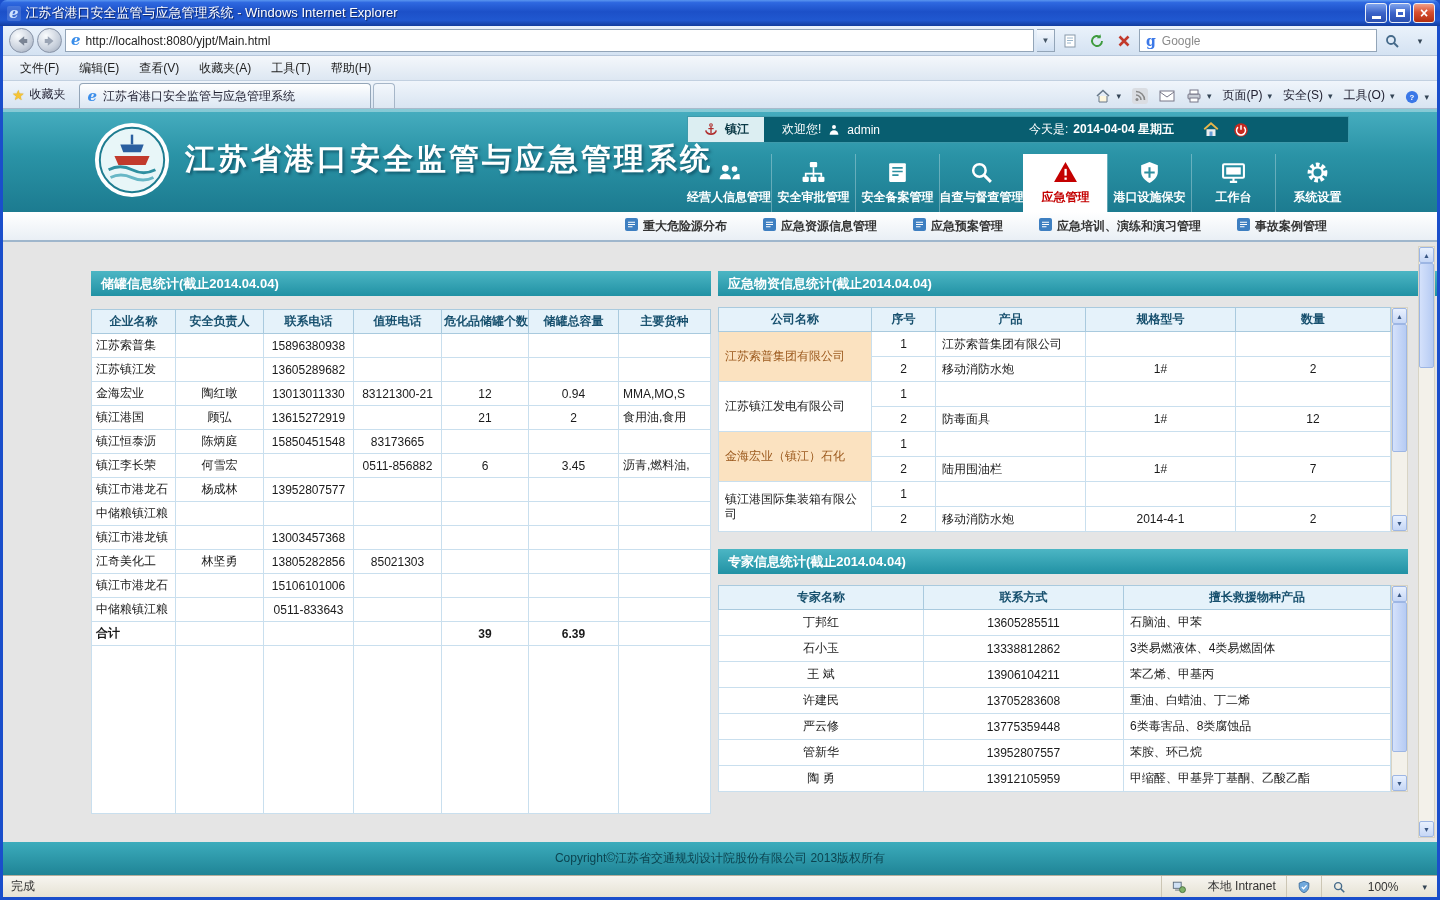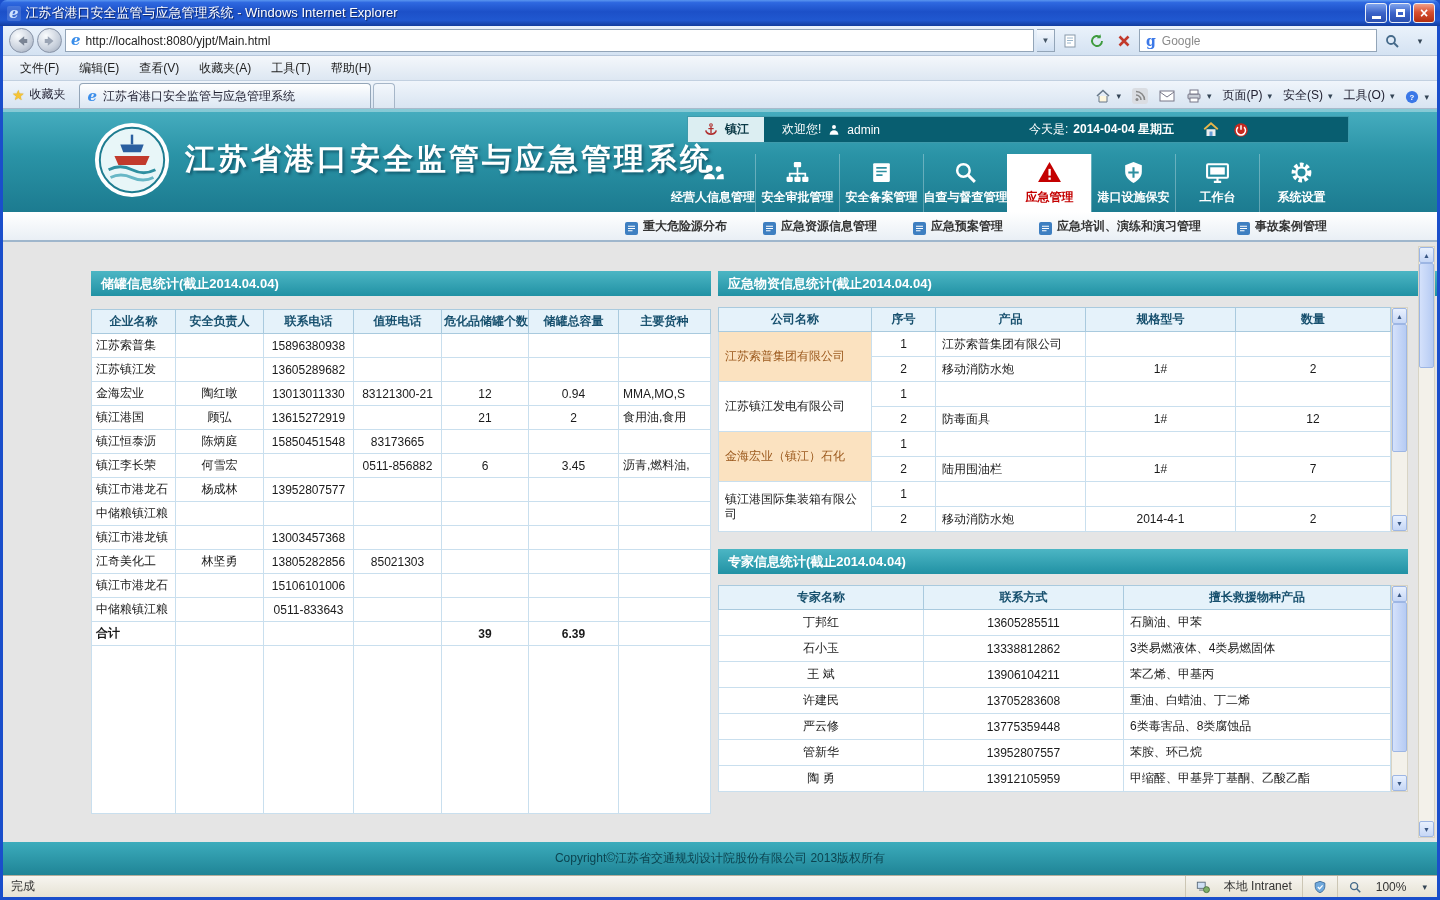--- a/index.html
+++ b/index.html
@@ -61,32 +61,32 @@
 .userbar { position:absolute; top:7px; right:88px; height:27px; width:662px; display:flex; align-items:center;
   background:#085E70; border:1px solid #3E9AAB; font-size:12px; color:#fff; }
 .city-seg { height:100%; background:#DCEEF2; color:#0B3A46; font-weight:bold; display:flex; align-items:center; gap:6px; padding:0 15px; cursor:pointer; }
 .user-seg { display:flex; align-items:center; gap:6px; padding:0 18px; }
 .date-seg { margin-left:auto; display:flex; align-items:center; gap:5px; padding-right:28px; }
 .date-seg b { font-weight:bold; }
 .ub-icon { width:18px; height:18px; display:inline-flex; cursor:pointer; margin-right:12px; }
 .end-pad { width:86px; }
 
 
-.main-nav { position:absolute; right:94px; bottom:0; height:58px; display:flex; }
+.main-nav { position:absolute; right:78px; bottom:0; height:58px; display:flex; }
 .nav-item { width:84px; display:flex; flex-direction:column; align-items:center; justify-content:center; gap:4px;
   color:#fff; font-size:12px; font-weight:bold; border-left:1px solid rgba(255,255,255,.3); cursor:pointer; white-space:nowrap; }
 .nav-item:first-child { border-left:none; }
 .nav-item.active { background:#fff; color:#C40000; }
 .nav-icon { width:25px; height:25px; display:block; }
 .nav-icon svg { width:100%; height:100%; display:block; }
 
 
 .submenu { flex:0 0 30px; display:flex; align-items:center; justify-content:flex-end; gap:36px; padding-right:110px;
   background:linear-gradient(#FFFFFF,#E9EFF5); border-bottom:2px solid #9FB6CC; font-size:12px; font-weight:bold; color:#333; }
-.submenu-item { display:flex; align-items:flex-end; gap:5px; cursor:pointer; white-space:nowrap; }
+.submenu-item { display:flex; align-items:flex-start; gap:5px; cursor:pointer; white-space:nowrap; }
 .submenu-icon { width:13px; height:13px; display:inline-flex; }
 
 
 .content { flex:1; position:relative; background:#e5e5e5; overflow:hidden; }
 .panel { position:absolute; }
 .panel-header { height:25px; line-height:25px; padding-left:10px; color:#fff; font-weight:bold; font-size:13px;
   background:linear-gradient(#4CB6C4,#2191A4); }
 .table-wrap { display:flex; align-items:stretch; }
 
 table { border-collapse:collapse; table-layout:fixed; background:#fff; font-size:12px; color:#1A1A1A; }
@@ -122,21 +122,21 @@
 .scroll-track { flex:1; position:relative; }
 .scroll-thumb { position:absolute; left:0; right:0; top:0; background:linear-gradient(90deg,#D4E1FB,#B6CBF3); border:1px solid #9DB6E4; border-radius:2px; cursor:pointer; }
 .content-scrollbar { position:absolute; right:2px; top:4px; bottom:4px; }
 
 
 .page-footer { flex:0 0 33px; display:flex; align-items:center; justify-content:center; font-size:12px; color:#0C4450;
   background:linear-gradient(#3CACBC,#1F8496); }
 .statusbar { flex:0 0 22px; display:flex; align-items:center; font-size:12px; color:#333; padding-left:8px;
   background:linear-gradient(#F7F5F0,#E6E2D4); border-top:1px solid #B4AE9C; }
 .status-right { margin-left:auto; display:flex; align-items:center; height:100%; }
-.status-sec { display:flex; align-items:center; gap:14px; padding:0 10px; height:100%; border-left:1px solid #CCC6B4; }
+.status-sec { display:flex; align-items:center; gap:22px; padding:0 10px; height:100%; border-left:1px solid #CCC6B4; }
 .zoom-sec { cursor:pointer; }
 .icon16 { width:16px; height:16px; display:inline-flex; }
 .icon14 { width:14px; height:14px; display:inline-flex; }
 </style>
 </head>
 <body>
 
 <div class="window">
 
   <div class="titlebar">

